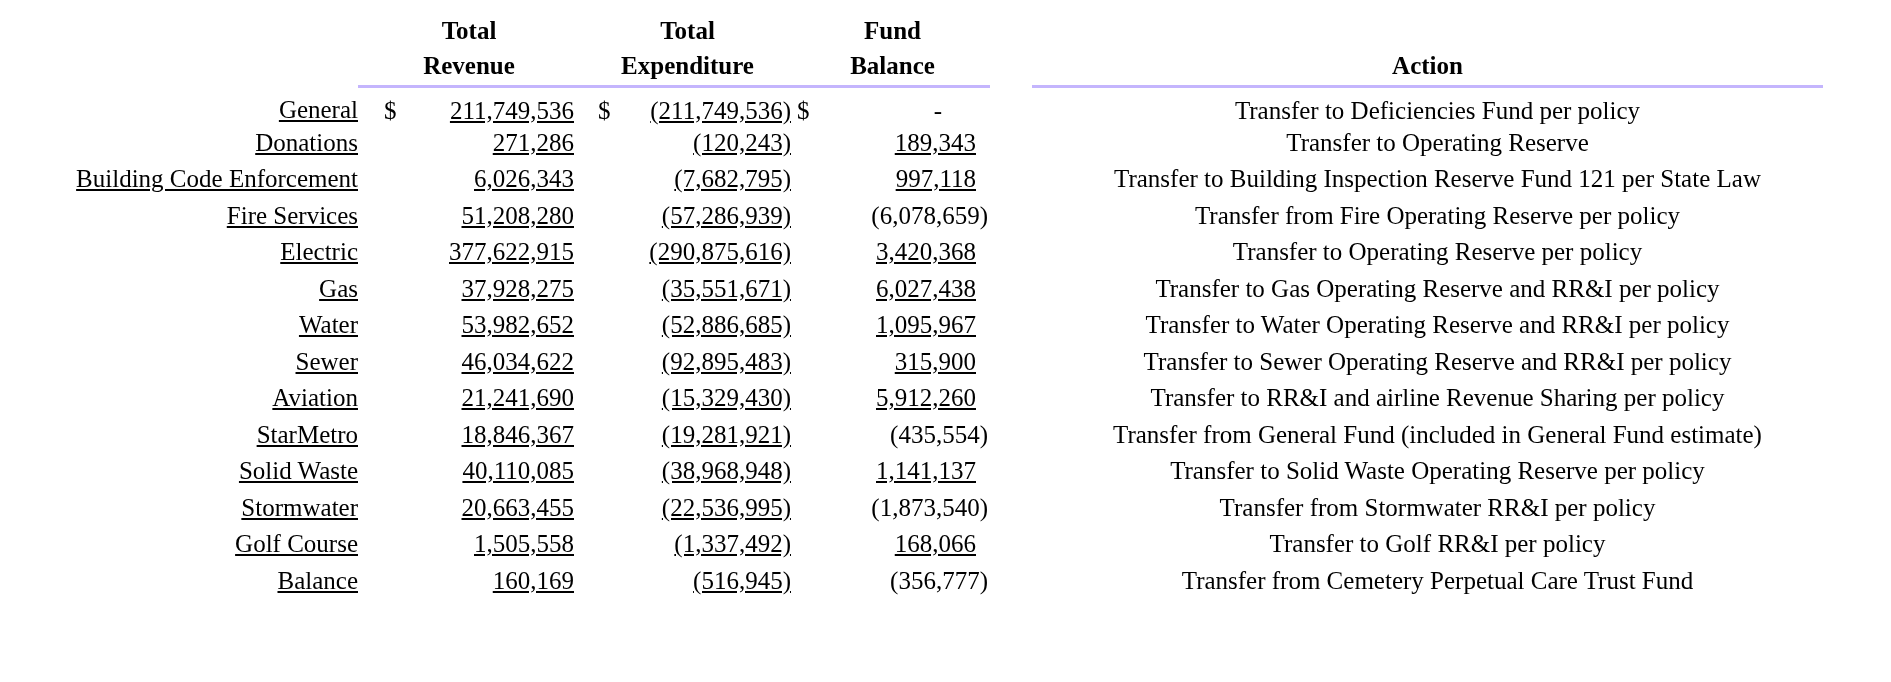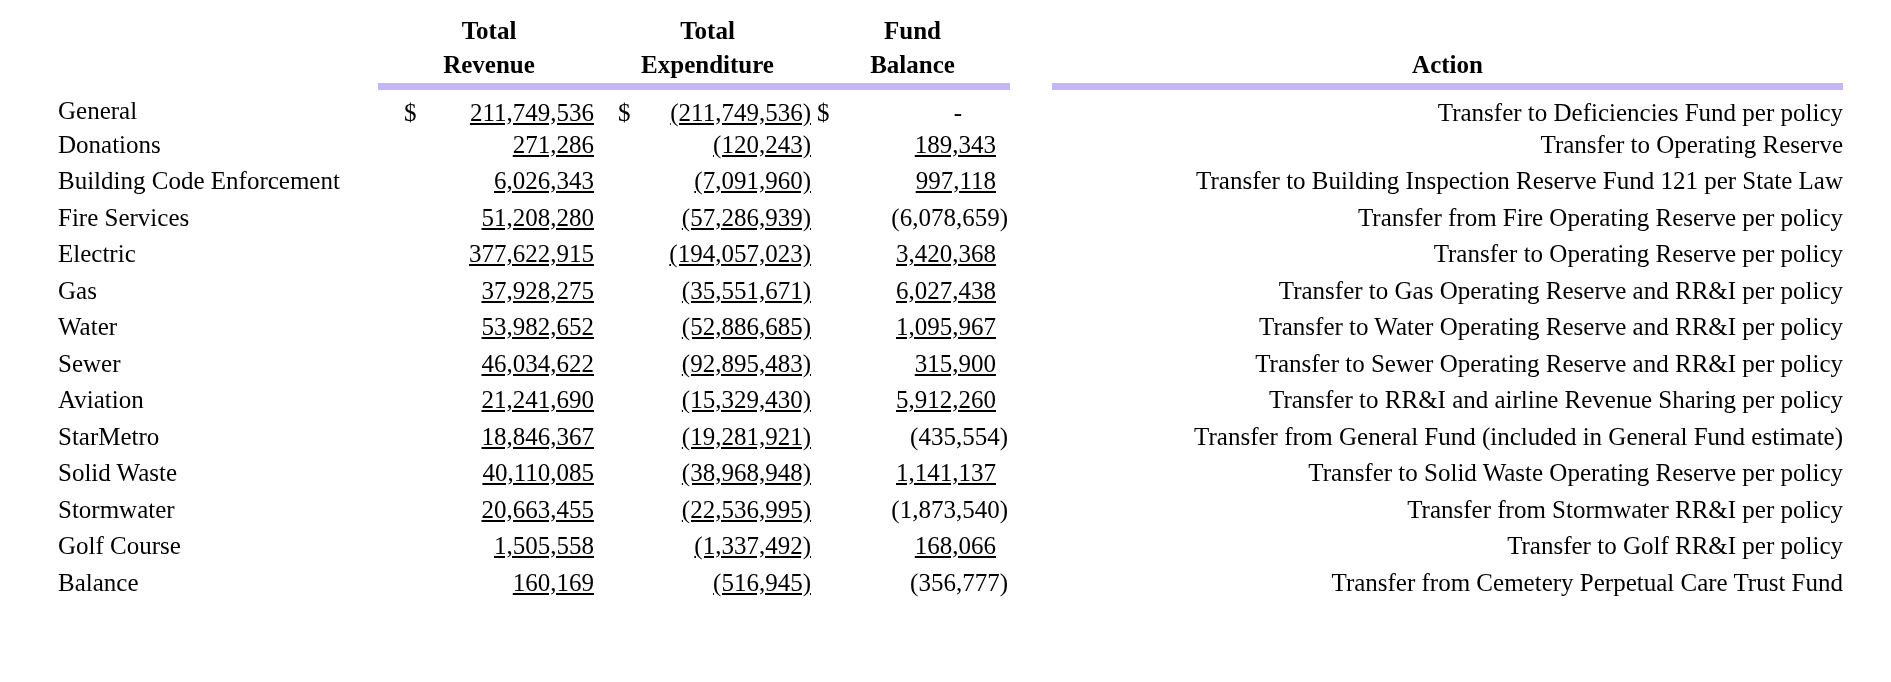--- a/index.html
+++ b/index.html
@@ -6,60 +6,60 @@
   html, body {
     width: 1891px; height: 682px;
     background: #ffffff;
     color: #000000;
     font-family: "Liberation Serif", "DejaVu Serif", serif;
     overflow: hidden;
   }
   table {
     border-collapse: collapse;
     table-layout: fixed;
-    margin-left: 58px;
+    margin-left: 38px;
     margin-top: 6px;
     width: 1785px;
   }
   col.c-fund   { width: 320px; }
   col.c-rev    { width: 222px; }
   col.c-exp    { width: 215px; }
   col.c-bal    { width: 195px; }
   col.c-gap    { width: 42px;  }
   col.c-action { width: 791px; }
 
   th, td {
     font-size: 25px;
     font-weight: normal;
     vertical-align: middle;
     white-space: nowrap;
     overflow: visible;
   }
   thead th { font-weight: bold; text-align: center; line-height: 1.1; }
   thead tr.h1 th { height: 40px; vertical-align: bottom; padding-bottom: 2px; }
   thead tr.h2 th { height: 40px; vertical-align: middle; }
-  thead tr.h2 th.rule { border-bottom: 7px solid #c4b5fd; }
+  thead tr.h2 th.rule { border-bottom: 3px solid #c4b5fd; }
 
   tbody td { height: 36.5px; }
   tbody tr:first-child td { padding-top: 9px; }
 
-  td.col-fund { text-align: left; }
+  td.col-fund { text-align: right; text-decoration: underline; }
   td.num { text-align: right; }
   td.num .cellwrap { display: flex; justify-content: space-between; align-items: baseline; }
   td.num .cur { text-align: left; }
   .col-rev .cur { padding-left: 26px; }
   .col-exp .cur { padding-left: 18px; }
   .col-bal .cur { padding-left: 2px; }
   td.num .val { margin-left: auto; }
   .val.pos   { padding-right: 14px; text-decoration: underline; }
   .val.plain { padding-right: 4px; text-decoration: underline; }
   .val.paren { padding-right: 2px; }
   .val.dash  { padding-right: 48px; }
   .col-rev .val.pos { padding-right: 6px; }
-  td.col-action { text-align: right; padding-left: 20px; }
+  td.col-action { text-align: center; padding-left: 20px; }
 </style>
 </head>
 <body>
 
 <table>
   <colgroup>
     <col class="c-fund">
       <col class="c-rev">
       <col class="c-exp">
       <col class="c-bal">
@@ -135,21 +135,21 @@
         <td class="col-fund">Building Code Enforcement</td>
         <td class="num col-rev">
           <span class="cellwrap">
             <span class="cur"></span>
             <span class="val pos">6,026,343</span>
           </span>
         </td>
         <td class="num col-exp">
           <span class="cellwrap">
             <span class="cur"></span>
-            <span class="val plain">(7,091,960)</span>
+            <span class="val plain">(7,682,795)</span>
           </span>
         </td>
         <td class="num col-bal">
           <span class="cellwrap">
             <span class="cur"></span>
             <span class="val pos">997,118</span>
           </span>
         </td>
         <td class="col-gap"></td>
         <td class="col-action">Transfer to Building Inspection Reserve Fund 121 per State Law</td>
@@ -181,21 +181,21 @@
         <td class="col-fund">Electric</td>
         <td class="num col-rev">
           <span class="cellwrap">
             <span class="cur"></span>
             <span class="val pos">377,622,915</span>
           </span>
         </td>
         <td class="num col-exp">
           <span class="cellwrap">
             <span class="cur"></span>
-            <span class="val plain">(194,057,023)</span>
+            <span class="val plain">(290,875,616)</span>
           </span>
         </td>
         <td class="num col-bal">
           <span class="cellwrap">
             <span class="cur"></span>
             <span class="val pos">3,420,368</span>
           </span>
         </td>
         <td class="col-gap"></td>
         <td class="col-action">Transfer to Operating Reserve per policy</td>

